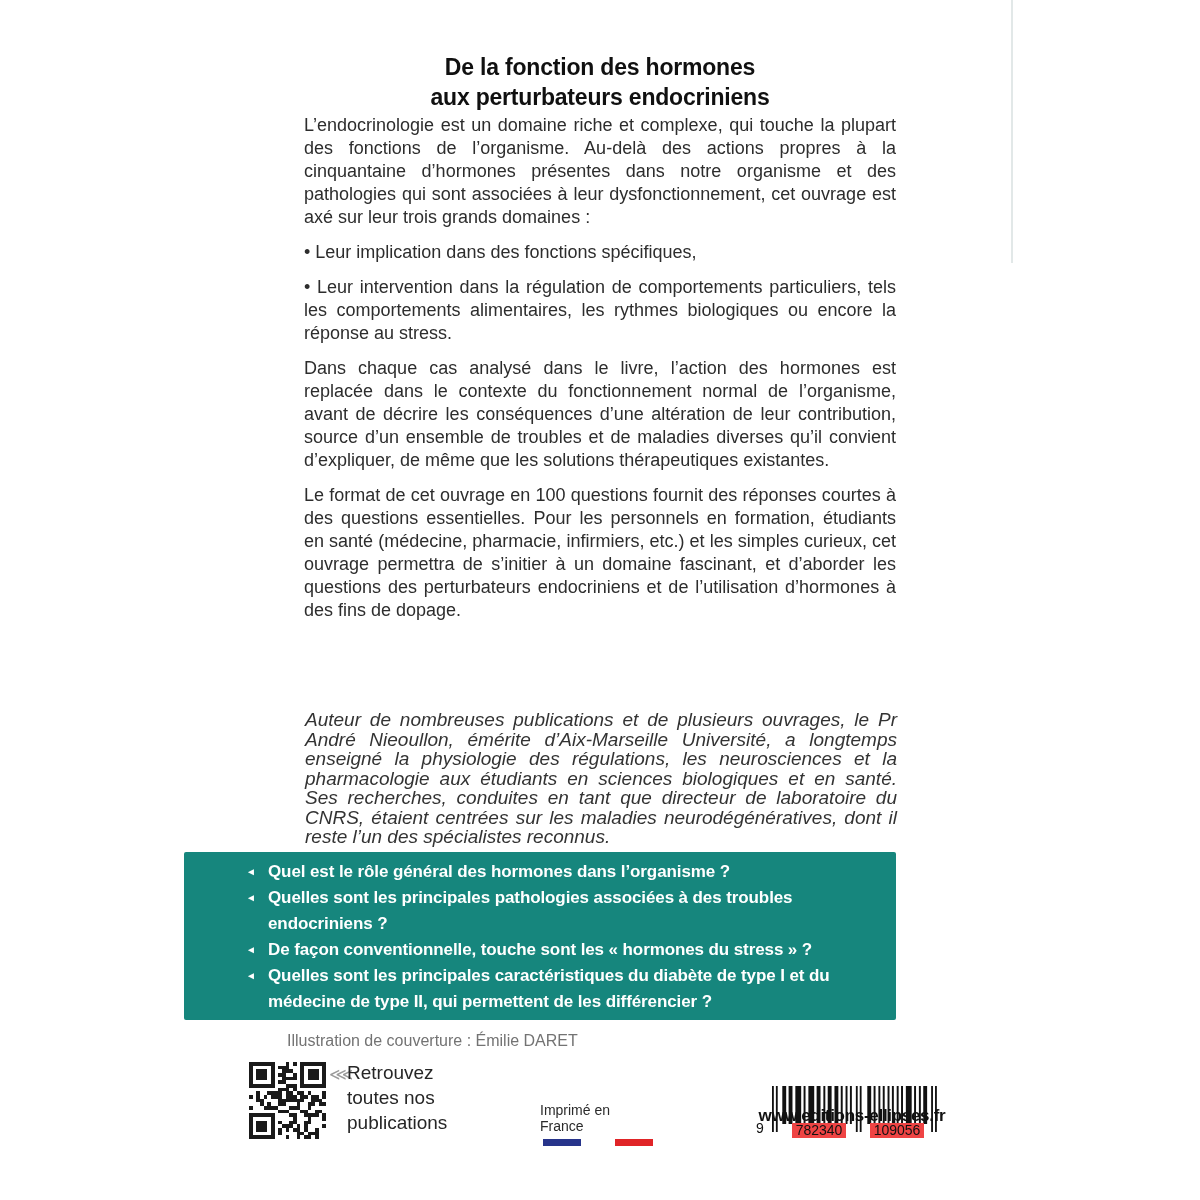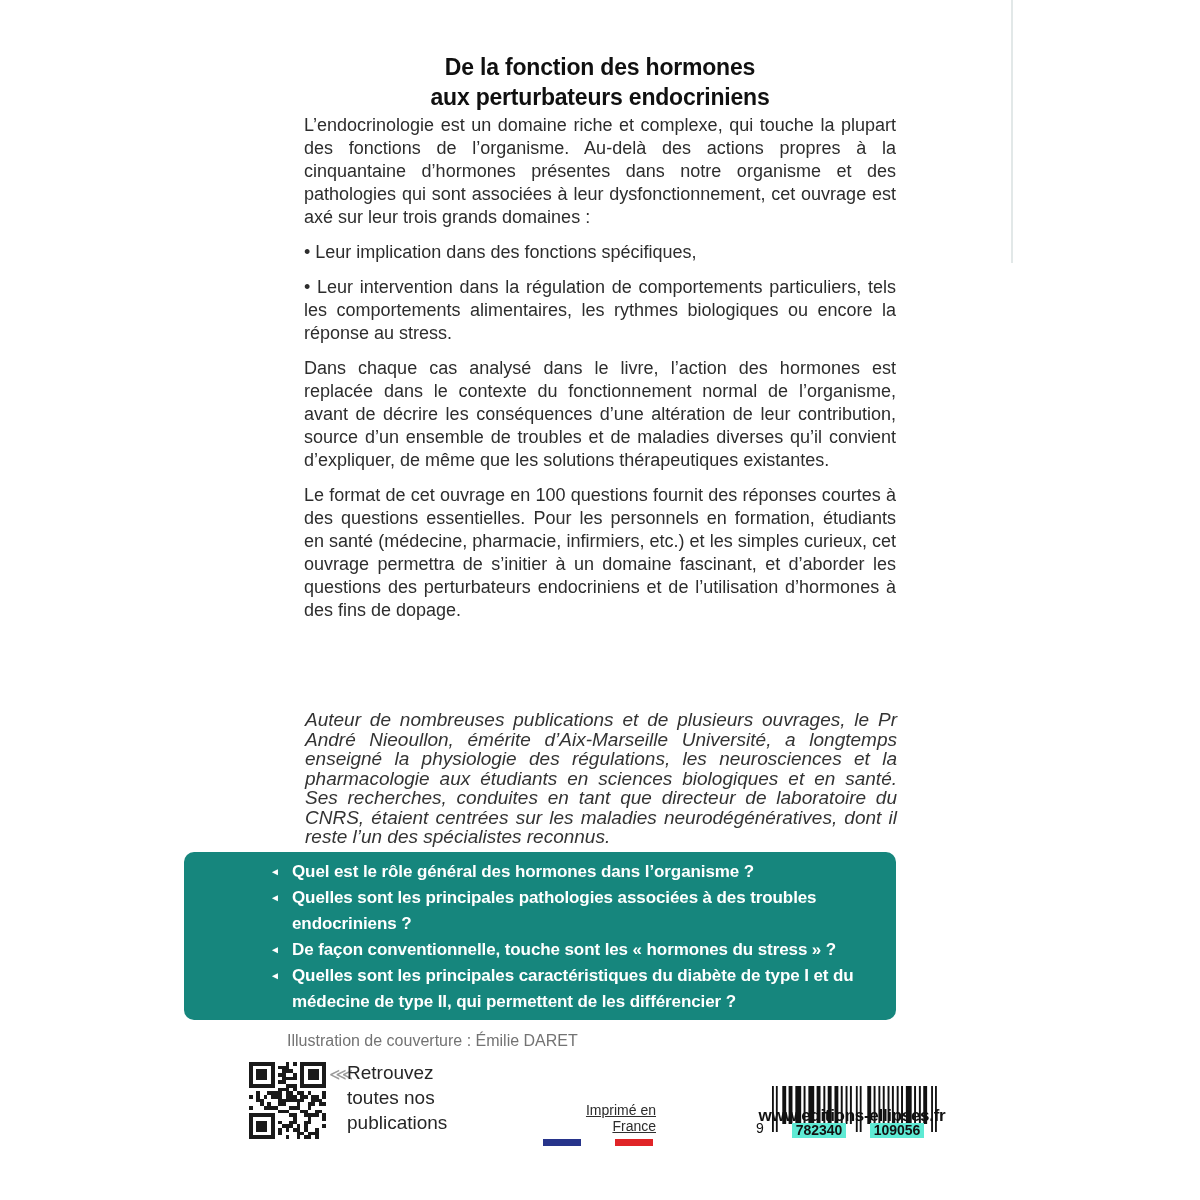--- a/index.html
+++ b/index.html
@@ -38,22 +38,22 @@
     position:absolute;left:305px;top:710px;width:592px;
     font-size:19px;line-height:19.5px;font-style:italic;
     text-align:justify;color:#333;
   }
   .bio p{margin:0;}
   
   .qbox{
     position:absolute;left:184px;top:852px;width:712px;height:168px;
     box-sizing:border-box;
     background:var(--teal,#16867d);
-    border-radius:10px;
-    padding:7px 24px 6px 86px;
+    border-radius:2px;
+    padding:7px 24px 6px 62px;
     color:#fff;
   }
   .q{display:flex;align-items:flex-start;}
   .q .marker{
     flex:0 0 22px;
     font-size:10px;line-height:26px;
     color:#fff;
   }
   .q .marker::before{content:"\25C4";}
   .q .qtext{
@@ -77,22 +77,21 @@
     font-size:17px;color:#9a9a9a;
   }
   .chevrons::before{content:"\22D8";}
   .qr-labels{
     position:absolute;left:98px;top:-2px;width:200px;
     font-size:19px;line-height:25px;color:#262626;
   }
   
   .printed{
     position:absolute;left:540px;top:1102px;width:116px;
-    text-align:right;
-    text-decoration:underline;
+    text-align:left;
   }
   .printed .ptext{font-size:14px;color:#2b2b2b;}
   .flag{position:relative;height:7px;margin-top:5px;}
   .flag .b{position:absolute;left:3px;top:0;width:38px;height:7px;background:var(--flag-blue,#27348b);}
   .flag .r{position:absolute;right:3px;top:0;width:38px;height:7px;background:var(--flag-red,#e02427);}
   
   .website{
     position:absolute;left:757px;top:1062px;width:190px;
     font-size:17px;font-weight:bold;letter-spacing:-0.3px;color:#111;
     text-align:center;
@@ -102,21 +101,21 @@
   .barcode .lead{
     position:absolute;left:0;bottom:0;
     font-size:14px;color:#111;
   }
   .barcode svg{position:absolute;left:16px;top:0;width:166px;height:46px;fill:#111;}
   .bc-digits{
     position:absolute;left:24px;right:12px;bottom:-2px;
     display:flex;justify-content:space-around;
     font-size:14px;color:#111;
   }
-  .bc-digits span{background:#5eead4;padding:0 4px;line-height:15px;font-weight:bold;}
+  .bc-digits span{background:#ef4444;padding:0 4px;line-height:15px;}
 </style>
 </head>
 <body>
 
 <div class="page">
 
   <div class="scan-line"></div>
 
   <header class="title-block">
     <h1>

